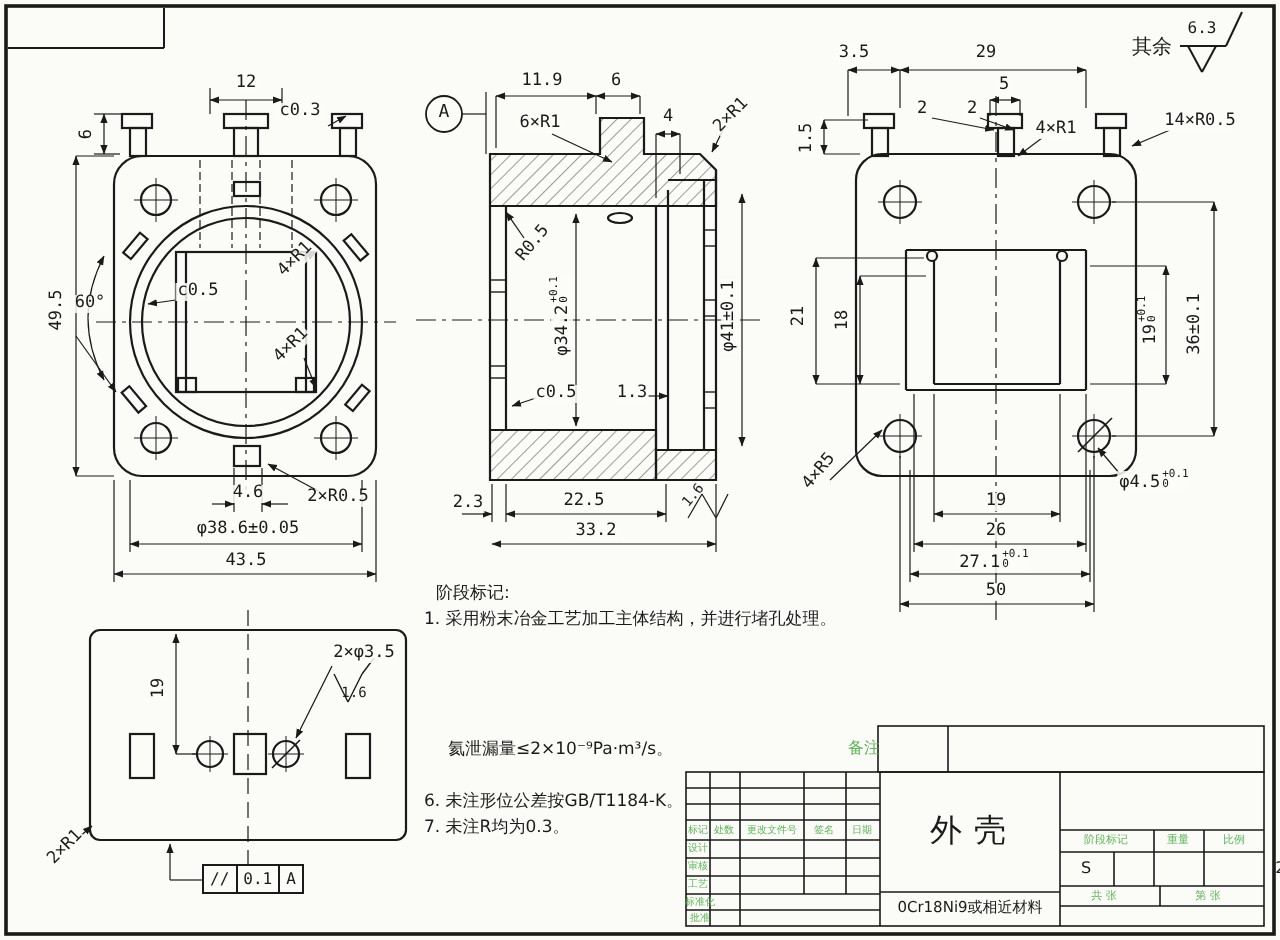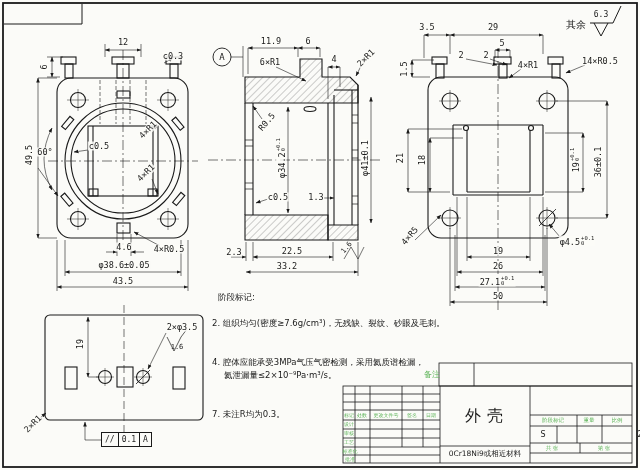--- a/index.html
+++ b/index.html
@@ -319,46 +319,46 @@
         <line x1="602" y1="415" x2="602" y2="443"></line>
     <line x1="557" y1="426" x2="557" y2="443"></line>
         <line x1="580" y1="443" x2="580" y2="453"></line>
   </g>
 </svg>
 
 <span class="dim cjk nobg" style="left:576px;top:24px;font-size:10px">其余</span>
 <span class="dim nobg" style="left:601px;top:14px;font-size:8px">6.3</span>
 
 <span class="dim" style="left:123px;top:42px">12</span>
-<span class="dim" style="left:173px;top:56px">c0.3</span>
+<span class="dim" style="left:150px;top:56px">c0.3</span>
 <span class="dim v" style="left:44px;top:67px">6</span>
 <span class="dim v" style="left:29px;top:155px">49.5</span>
 <span class="dim" style="left:45px;top:152px">60°</span>
 <span class="dim" style="left:99px;top:146px">c0.5</span>
 <span class="dim d45" style="left:148px;top:130px">4×R1</span>
 <span class="dim d45" style="left:146px;top:173px">4×R1</span>
 <span class="dim" style="left:124px;top:247px">4.6</span>
-<span class="dim" style="left:169px;top:249px">4×R0.5</span>
+<span class="dim" style="left:169px;top:249px">2×R0.5</span>
 <span class="dim" style="left:124px;top:265px">φ38.6±0.05</span>
 <span class="dim" style="left:123px;top:281px">43.5</span>
 
 <span class="dim nobg" style="left:222px;top:57px;font-size:9px">A</span>
 <span class="dim" style="left:271px;top:41px">11.9</span>
 <span class="dim" style="left:308px;top:41px">6</span>
 <span class="dim" style="left:270px;top:62px">6×R1</span>
 <span class="dim" style="left:334px;top:59px">4</span>
 <span class="dim d45" style="left:366px;top:58px">2×R1</span>
 <span class="dim d50" style="left:267px;top:122px">R0.5</span>
 <span class="dim v" style="left:281px;top:158px"><span>φ34.2</span><span class="tol"><i>+0.1</i><i>0</i></span></span>
 <span class="dim v" style="left:365px;top:158px">φ41±0.1</span>
 <span class="dim" style="left:278px;top:197px">c0.5</span>
 <span class="dim" style="left:316px;top:197px">1.3</span>
 <span class="dim" style="left:234px;top:252px">2.3</span>
 <span class="dim" style="left:292px;top:251px">22.5</span>
-<span class="dim" style="left:287px;top:266px">33.2</span>
+<span class="dim" style="left:298px;top:266px">33.2</span>
 <span class="dim d50 nobg" style="left:347px;top:248px;font-size:7px">1.6</span>
 
 <span class="dim" style="left:427px;top:27px">3.5</span>
 <span class="dim" style="left:493px;top:27px">29</span>
 <span class="dim" style="left:502px;top:43px">5</span>
 <span class="dim" style="left:461px;top:55px">2</span>
 <span class="dim" style="left:486px;top:55px">2</span>
 <span class="dim" style="left:528px;top:65px">4×R1</span>
 <span class="dim" style="left:600px;top:61px">14×R0.5</span>
 <span class="dim v" style="left:404px;top:69px">1.5</span>
@@ -377,23 +377,23 @@
 <span class="dim" style="left:182px;top:327px">2×φ3.5</span>
 <span class="dim nobg" style="left:177px;top:347px;font-size:7px">1.6</span>
 <span class="dim d45" style="left:33px;top:424px">2×R1</span>
 <div id="fcf">
   <span>//</span>
   <span>0.1</span>
   <span>A</span>
 </div>
 
 <span class="tech cjk" style="left:218px;top:292px">阶段标记:</span>
-<span class="tech cjk" style="left:212px;top:318px">2. 组织均匀(密度≥7.6g/cm³)，无残缺、裂纹、砂眼及毛刺。</span>
-<span class="tech cjk" style="left:212px;top:357px">4. 腔体应能承受3MPa气压气密检测，采用氦质谱检漏，</span>
+<span class="tech cjk" style="left:212px;top:305px">1. 采用粉末冶金工艺加工主体结构，并进行堵孔处理。</span>
 <span class="tech cjk" style="left:224px;top:370px">氦泄漏量≤2×10⁻⁹Pa·m³/s。</span>
+<span class="tech cjk" style="left:212px;top:396px">6. 未注形位公差按GB/T1184-K。</span>
 <span class="tech cjk" style="left:212px;top:409px">7. 未注R均为0.3。</span>
 
 <span class="tb green cjk" style="left:432px;top:374px;font-size:8px">备注</span>
 <span class="tb green cjk" style="left:349px;top:415px;font-size:5px">标记</span>
 <span class="tb green cjk" style="left:362px;top:415px;font-size:5px">处数</span>
 <span class="tb green cjk" style="left:386px;top:415px;font-size:5px">更改文件号</span>
 <span class="tb green cjk" style="left:412px;top:415px;font-size:5px">签名</span>
 <span class="tb green cjk" style="left:431px;top:415px;font-size:5px">日期</span>
 <span class="tb green cjk" style="left:349px;top:424px;font-size:5px">设计</span>
 <span class="tb green cjk" style="left:349px;top:433px;font-size:5px">审核</span>

